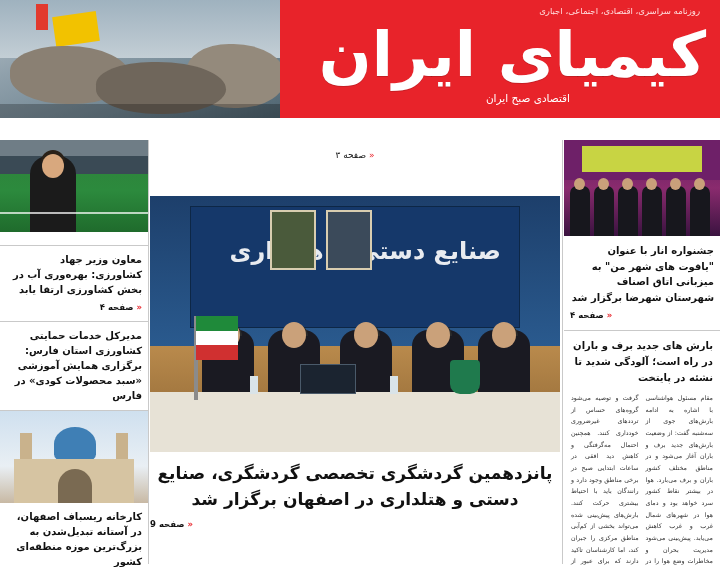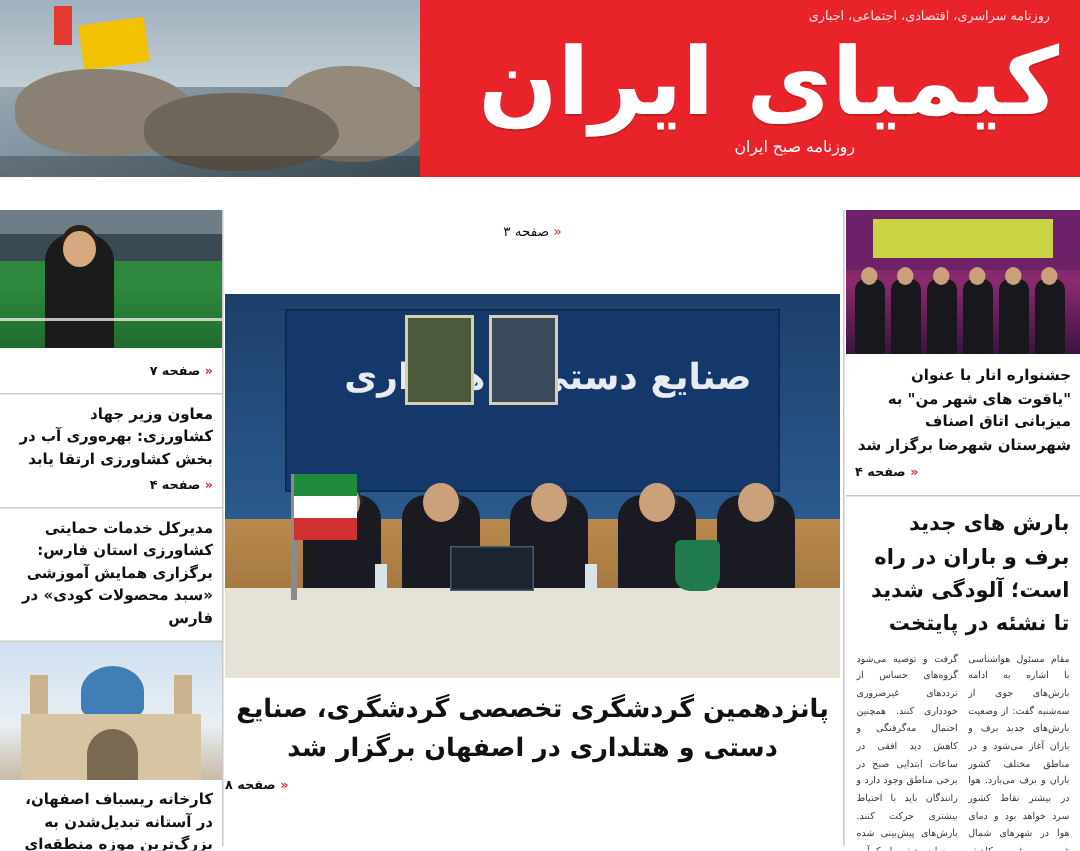--- a/index.html
+++ b/index.html
@@ -201,21 +201,21 @@
   .ph-group { background: linear-gradient(180deg,#5b1b5e 0%,#8a2b6e 50%,#3a1340 100%); }
   .ph-group .stage { position:absolute; left:0; top:0; width:156px; height:40px; background:#6e2068; }
   .ph-group .banner { position:absolute; left:18px; top:6px; width:120px; height:26px; background:#c8d443; }
   .ph-group .row { position:absolute; bottom:0; left:0; width:156px; height:56px; }
   .ph-group .g { position:absolute; bottom:0; width:20px; height:50px; background:#17171d; border-radius:7px 7px 0 0; }
   .ph-group .gh { position:absolute; width:11px; height:12px; border-radius:50%; background:#c9a07a; }
 
   
   .rc-article { padding: 7px 7px 6px 7px; }
   .rc-art-title {
-    text-align: right; font-size: 14px; font-weight: bold; line-height: 1.6;
+    text-align: right; font-size: 10px; font-weight: bold; line-height: 1.6;
     color: #111; margin-bottom: 6px;
   }
   .rc-art-body {
     text-align: justify; font-size: 6.3px; line-height: 1.85; color: #333;
     columns: 2; column-gap: 7px;
   }
 
   
   .vrule { position:absolute; top: 140px; width: 1px; height: 424px; background: #c9c9c9; }
   .vr1 { left: 148px; }
@@ -240,21 +240,21 @@
 
     <div class="mast-headline">نجات کاروانسرای تاریخی گردفرامرز؛ از هشدار تا اقدام جمعی در یزد</div>
     <div class="mast-page">
       <span class="chev">«</span>
       <span>صفحه ۶</span>
     </div>
 
     <div class="mast-red">
       <div class="mast-sub-top">روزنامه سراسری، اقتصادی، اجتماعی، اجباری</div>
       <div class="mast-title">کیمیای ایران</div>
-      <div class="mast-sub-bottom">روزنامه صبح ایران</div>
+      <div class="mast-sub-bottom">اقتصادی صبح ایران</div>
     </div>
   </div>
 
 
   <div class="tophead">
     <div class="pg">
       <span class="chev">«</span>
       <span>صفحه ۳</span>
     </div>
   </div>
@@ -266,24 +266,20 @@
 
     <div class="lc-photo ph-stadium">
       <div class="stand"></div>
       <div class="stand2"></div>
       <div class="man"></div>
       <div class="hair"></div>
       <div class="head"></div>
       <div class="line"></div>
     </div>
     <div class="lc-cap">
-      <span class="pg">
-        <span class="chev">«</span>
-        <span>صفحه ۷</span>
-      </span>
     </div>
 
     <div class="lc-cap">
       <span>معاون وزیر جهاد کشاورزی: بهره‌وری آب در بخش کشاورزی ارتقا یابد</span>
       <span class="pg">
         <span class="chev">«</span>
         <span>صفحه ۴</span>
       </span>
     </div>
 
@@ -340,21 +336,21 @@
       <div class="flagpole" style="left:44px"></div>
       <div class="flagcloth" style="left:46px"></div>
       <div class="vase" style="left:300px"></div>
       <div class="bottle" style="left:100px"></div>
       <div class="bottle" style="left:240px"></div>
     </div>
 
     <div class="ctr-cap">پانزدهمین گردشگری تخصصی گردشگری، صنایع دستی و هتلداری در اصفهان برگزار شد</div>
     <div class="ctr-pg">
       <span class="chev">«</span>
-      <span>صفحه ۸</span>
+      <span>صفحه 9</span>
     </div>
   </div>
 
   <div class="rightcol">
     <div class="rc-photo ph-group">
       <div class="stage"></div>
       <div class="banner"></div>
       <div class="row">
         <div class="g" style="left:6px"></div>
         <div class="gh" style="left:10px; bottom:46px"></div>

